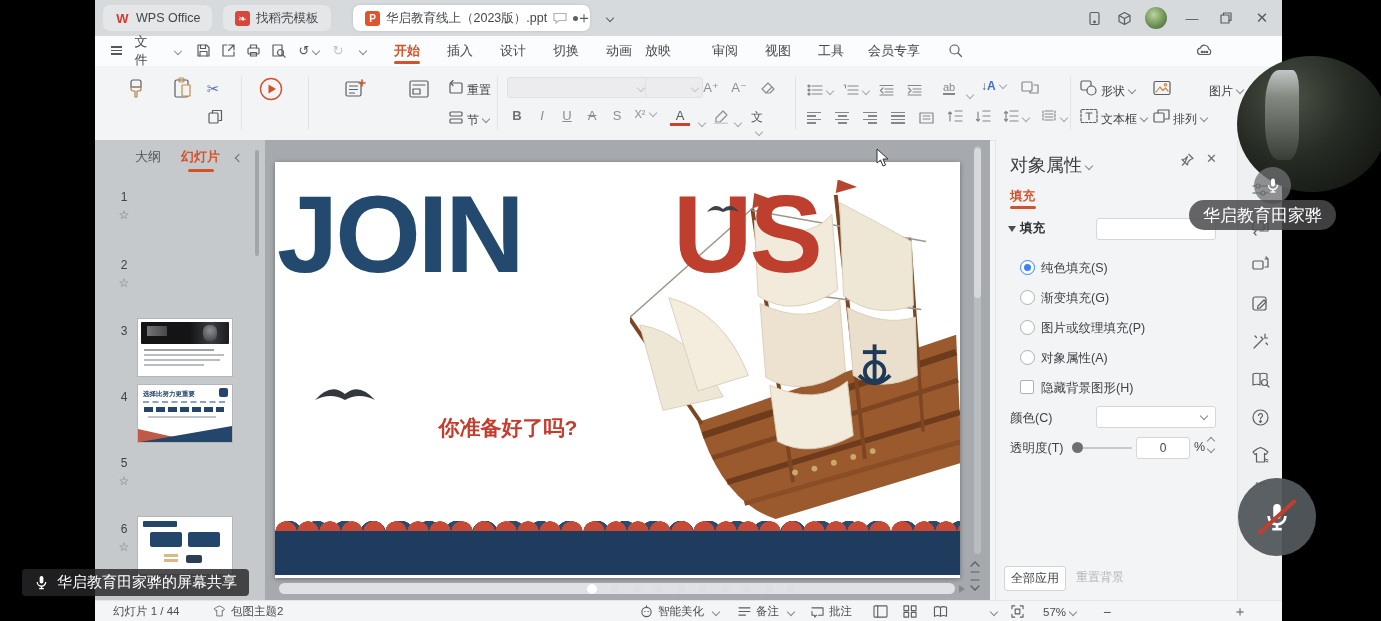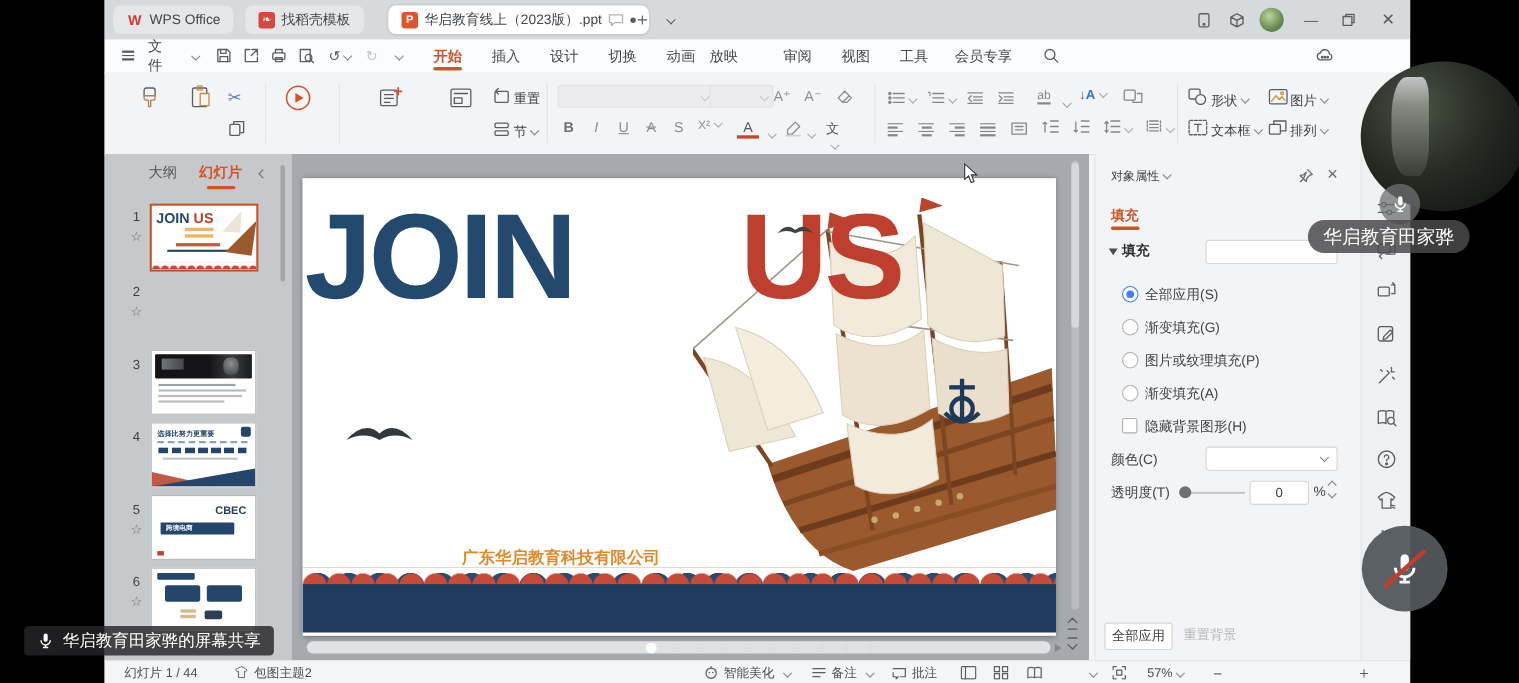--- a/index.html
+++ b/index.html
@@ -392,21 +392,21 @@
           <rect x="1" y="1" width="10" height="9" rx="1.5"></rect>
           <circle cx="11.5" cy="10.5" r="4.5" fill="#f3f4f6"></circle>
         </svg></div>
     <div class="rlabel" style="left:1006px;top:17px"><span>形状</span><i class="ch" style="color:#85888b"></i></div>
     <div class="abs" style="left:1058px;top:14px">
       <svg width="18" height="16" viewBox="0 0 18 16" class="sicon">
           <rect x="1" y="1.5" width="16" height="13" rx="1.5"></rect>
           <path d="M3 12 L7 7 L10 10.5 L12.5 8 L15 11" stroke="#c98a4b"></path>
           <circle cx="12.5" cy="4.8" r="1.2" stroke="#c98a4b"></circle>
         </svg></div>
-    <div class="rlabel" style="left:1078px;top:17px"><span>图片</span><i class="ch" style="color:#85888b"></i></div>
+    <div class="rlabel" style="left:1114px;top:17px"><span>图片</span><i class="ch" style="color:#85888b"></i></div>
     <div class="abs" style="left:985px;top:42px">
       <svg width="18" height="16" viewBox="0 0 18 16" class="sicon">
           <rect x="1" y="1.5" width="16" height="13" rx="1" stroke-dasharray="2.5 1.5"></rect>
           <path d="M6 5 h6 M9 5 v6.5"></path>
         </svg></div>
     <div class="rlabel" style="left:1006px;top:45px"><span>文本框</span><i class="ch" style="color:#85888b"></i></div>
     <div class="abs" style="left:1058px;top:42px">
       <svg width="18" height="16" viewBox="0 0 18 16" class="sicon">
           <rect x="1" y="5" width="10" height="9" rx="1"></rect>
           <path d="M5 5 V2 h11 v9 h-4"></path>
@@ -415,30 +415,20 @@
   </div>
 
   <div class="content">
     <div class="thumbpanel">
       <div class="sidetab" style="left:40px">大纲</div>
       <div class="sidetab active" style="left:86px">幻灯片</div>
       <div class="abs" style="left:138px;top:9px;color:#6a6d70;font-size:12px;transform:rotate(90deg)"><i class="ch"></i></div>
 
       <div class="tnum" style="top:50px">1</div>
       <div class="tstar" style="top:68px">☆</div>
-      <div class="thumb sel" style="top:45px">
-        <div class="abs" style="left:4px;top:4px;font-weight:900;font-size:13px;letter-spacing:0;color:#234a6e"><span>JOIN</span> <span style="color:#bf3f2f">US</span></div>
-        <div class="abs" style="left:30px;top:20px;width:26px;height:3px;background:#f0b264"></div>
-        <div class="abs" style="left:30px;top:26px;width:26px;height:3px;background:#f0b264"></div>
-        <div class="abs" style="left:22px;top:34px;width:40px;height:2.5px;background:#c65b42"></div>
-        <div class="abs" style="left:14px;top:40px;width:56px;height:2px;background:#2c4a68"></div>
-        <div class="abs" style="right:2px;top:12px;width:0;height:0;border-left:24px solid transparent;border-bottom:32px solid #9a5a2e;transform:rotate(8deg)"></div>
-        <div class="abs" style="right:14px;top:4px;width:0;height:0;border-left:16px solid transparent;border-bottom:20px solid #ece4d4;transform:rotate(4deg)"></div>
-        <div class="abs" style="left:0;bottom:0;width:100%;height:6px;background:radial-gradient(circle at 4px 6px,#c64a35 3.5px,transparent 4px);background-size:8px 6px"></div>
-      </div>
 
       <div class="tnum" style="top:118px">2</div>
       <div class="tstar" style="top:136px">☆</div>
 
       <div class="tnum" style="top:184px">3</div>
       <div class="thumb" style="top:178px">
         <div class="abs" style="left:3px;top:3px;width:88px;height:22px;background:linear-gradient(90deg,#141416 55%,#3a3d40 80%,#1a1c1e);border-radius:1px">
           <div class="abs" style="left:6px;top:4px;width:20px;height:10px;background:linear-gradient(90deg,#9b9da0,#5c5e61);opacity:.7"></div>
           <div class="abs" style="right:12px;top:3px;width:14px;height:16px;background:radial-gradient(circle at 50% 35%,#8d8f92,#3c3e41);border-radius:40%"></div>
         </div>
@@ -454,27 +444,20 @@
         <div class="abs" style="right:4px;top:3px;width:9px;height:9px;background:#24466a;border-radius:2px"></div>
         <div class="abs" style="left:5px;top:16px;width:82px;border-top:2px dashed #8fa3b8"></div>
         <div class="abs" style="left:6px;top:22px;width:80px;height:5px;background:repeating-linear-gradient(90deg,#24466a 0 9px,#fff 9px 12px)"></div>
         <div class="abs" style="left:10px;top:31px;width:68px;height:2px;background:#c3c6c9"></div>
         <div class="abs" style="left:0;bottom:0;width:0;height:0;border-bottom:13px solid #c05a47;border-right:58px solid transparent"></div>
         <div class="abs" style="right:0;bottom:0;width:0;height:0;border-bottom:16px solid #24466a;border-left:92px solid transparent"></div>
       </div>
 
       <div class="tnum" style="top:316px">5</div>
       <div class="tstar" style="top:334px">☆</div>
-      <div class="thumb" style="top:310px">
-        <div class="abs" style="right:8px;top:8px;font-size:10px;font-weight:bold;color:#2b3f55">CBEC</div>
-        <div class="abs" style="left:8px;top:24px;width:62px;height:11px;background:#24466a;border-radius:1px;color:#fff;font-size:6px;font-weight:bold;display:flex;align-items:center;padding-left:5px">
-            <span>跨境电商</span>
-          </div>
-        <div class="abs" style="left:5px;bottom:3px;width:6px;height:4px;background:#c0452f"></div>
-      </div>
 
       <div class="tnum" style="top:382px">6</div>
       <div class="tstar" style="top:400px">☆</div>
       <div class="thumb" style="top:376px">
         <div class="abs" style="left:5px;top:4px;width:34px;height:6px;background:#24466a;border-radius:1px"></div>
         <div class="abs" style="left:12px;top:15px;width:32px;height:15px;background:#24466a;border-radius:2px"></div>
         <div class="abs" style="left:50px;top:15px;width:32px;height:15px;background:#24466a;border-radius:2px"></div>
         <div class="abs" style="left:26px;top:37px;width:14px;height:3px;background:#d9b98a"></div>
         <div class="abs" style="left:26px;top:42px;width:14px;height:3px;background:#d9b98a"></div>
         <div class="abs" style="left:48px;top:38px;width:16px;height:8px;background:#2c3e52;border-radius:2px"></div>
@@ -528,21 +511,21 @@
         <div class="abs" style="left:2px;top:8px;font-size:110px;font-weight:800;letter-spacing:-3px;color:#234a6e">JOIN</div>
         <div class="abs" style="left:398px;top:8px;font-size:110px;font-weight:800;letter-spacing:-3px;color:#bf3f2f">US</div>
 
         <svg class="abs" style="left:430px;top:38px" width="36" height="18" viewBox="0 0 36 18">
             <path d="M2 12 Q10 2 18 9 Q26 2 34 12 Q26 8 18 12 Q10 8 2 12Z" fill="#3c4248"></path>
           </svg>
         <svg class="abs" style="left:38px;top:218px" width="64" height="30" viewBox="0 0 64 30">
             <path d="M2 20 Q18 2 32 14 Q46 2 62 20 Q46 12 32 20 Q18 12 2 20Z" fill="#33383d"></path>
           </svg>
 
-        <div class="abs" style="left:120px;top:336px;width:230px;text-align:center;font-size:15px;font-weight:bold;color:#e08a2c">广东华启教育科技有限公司</div>
+        <div class="abs" style="left:118px;top:252px;width:230px;text-align:center;font-size:21px;font-weight:bold;color:#c53b2d">你准备好了吗?</div>
 
         <div class="wave-navy-humps"></div>
         <div class="wave-red"></div>
         <div class="wave-band"></div>
       </div>
 
       <div class="abs" style="left:709px;top:6px;width:7px;height:408px;border-radius:4px;background:#b9bcc0">
         <div class="abs" style="left:0;top:2px;width:7px;height:150px;border-radius:4px;background:#d6d8db"></div>
       </div>
       <div class="abs" style="left:703px;top:420px;width:18px;height:16px;color:#5d6063">
@@ -564,41 +547,41 @@
           <span class="navdot"></span>
           <span class="navdot"></span>
           <span class="navdot"></span>
           <span class="navdot"></span>
       </div>
       <div class="abs" style="left:694px;top:445px;width:0;height:0;border-top:4px solid transparent;border-bottom:4px solid transparent;border-left:6px solid #85888b"></div>
     </div>
   </div>
 
   <div class="ppanel">
-    <div class="plabel" style="left:14px;top:13px;font-size:11px;color:#3a3d40"><span>对象属性</span><i class="ch" style="color:#85888b"></i></div>
+    <div class="plabel" style="left:14px;top:13px;font-size:18px;color:#3a3d40"><span>对象属性</span><i class="ch" style="color:#85888b"></i></div>
     <div class="abs" style="left:184px;top:12px">
       <svg width="15" height="15" viewBox="0 0 15 15">
           <path d="M8.5 2 L13 6.5 L10.5 7.5 L8 10 L7.5 13 L5 10.5 L2 13.5 M5 10.5 L2 7.5 L5 7 L7.5 4.5 Z" fill="none" stroke="#6a6d70" stroke-width="1.2" stroke-linejoin="round"></path>
         </svg></div>
     <div class="abs" style="left:210px;top:11px;font-size:13px;color:#6a6d70">✕</div>
     <div class="plabel" style="left:14px;top:48px;color:#d2522a;font-weight:bold">填充</div>
     <div class="abs" style="left:14px;top:66px;width:26px;height:3px;background:#d2522a;border-radius:2px"></div>
 
     <div class="abs" style="left:12px;top:86px;width:0;height:0;border-left:4px solid transparent;border-right:4px solid transparent;border-top:6px solid #4a4d50"></div>
     <div class="plabel" style="left:24px;top:80px;font-weight:bold;color:#2c2f32">填充</div>
     <div class="pbox" style="left:100px;top:78px;width:118px;height:20px"></div>
 
     <div class="radio sel" style="left:24px;top:120px"></div>
-    <div class="plabel" style="left:45px;top:120px">全部应用(S)</div>
+    <div class="plabel" style="left:45px;top:120px">纯色填充(S)</div>
     <div class="radio" style="left:24px;top:150px"></div>
     <div class="plabel" style="left:45px;top:150px">渐变填充(G)</div>
     <div class="radio" style="left:24px;top:180px"></div>
     <div class="plabel" style="left:45px;top:180px">图片或纹理填充(P)</div>
     <div class="radio" style="left:24px;top:210px"></div>
-    <div class="plabel" style="left:45px;top:210px">渐变填充(A)</div>
+    <div class="plabel" style="left:45px;top:210px">对象属性(A)</div>
     <div class="abs" style="left:24px;top:240px;width:12px;height:12px;border:1px solid #aeb1b4;border-radius:2px;background:#fff"></div>
     <div class="plabel" style="left:45px;top:240px">隐藏背景图形(H)</div>
 
     <div class="plabel" style="left:14px;top:270px">颜色(C)</div>
     <div class="pbox" style="left:100px;top:266px;width:118px;height:20px">
       <i class="ch" style="position:absolute;right:8px;top:6px;color:#85888b"></i>
       </div>
 
     <div class="plabel" style="left:14px;top:300px">透明度(T)</div>
     <div class="abs" style="left:80px;top:307px;width:56px;height:2px;background:#c6c9cc;border-radius:1px"></div>

